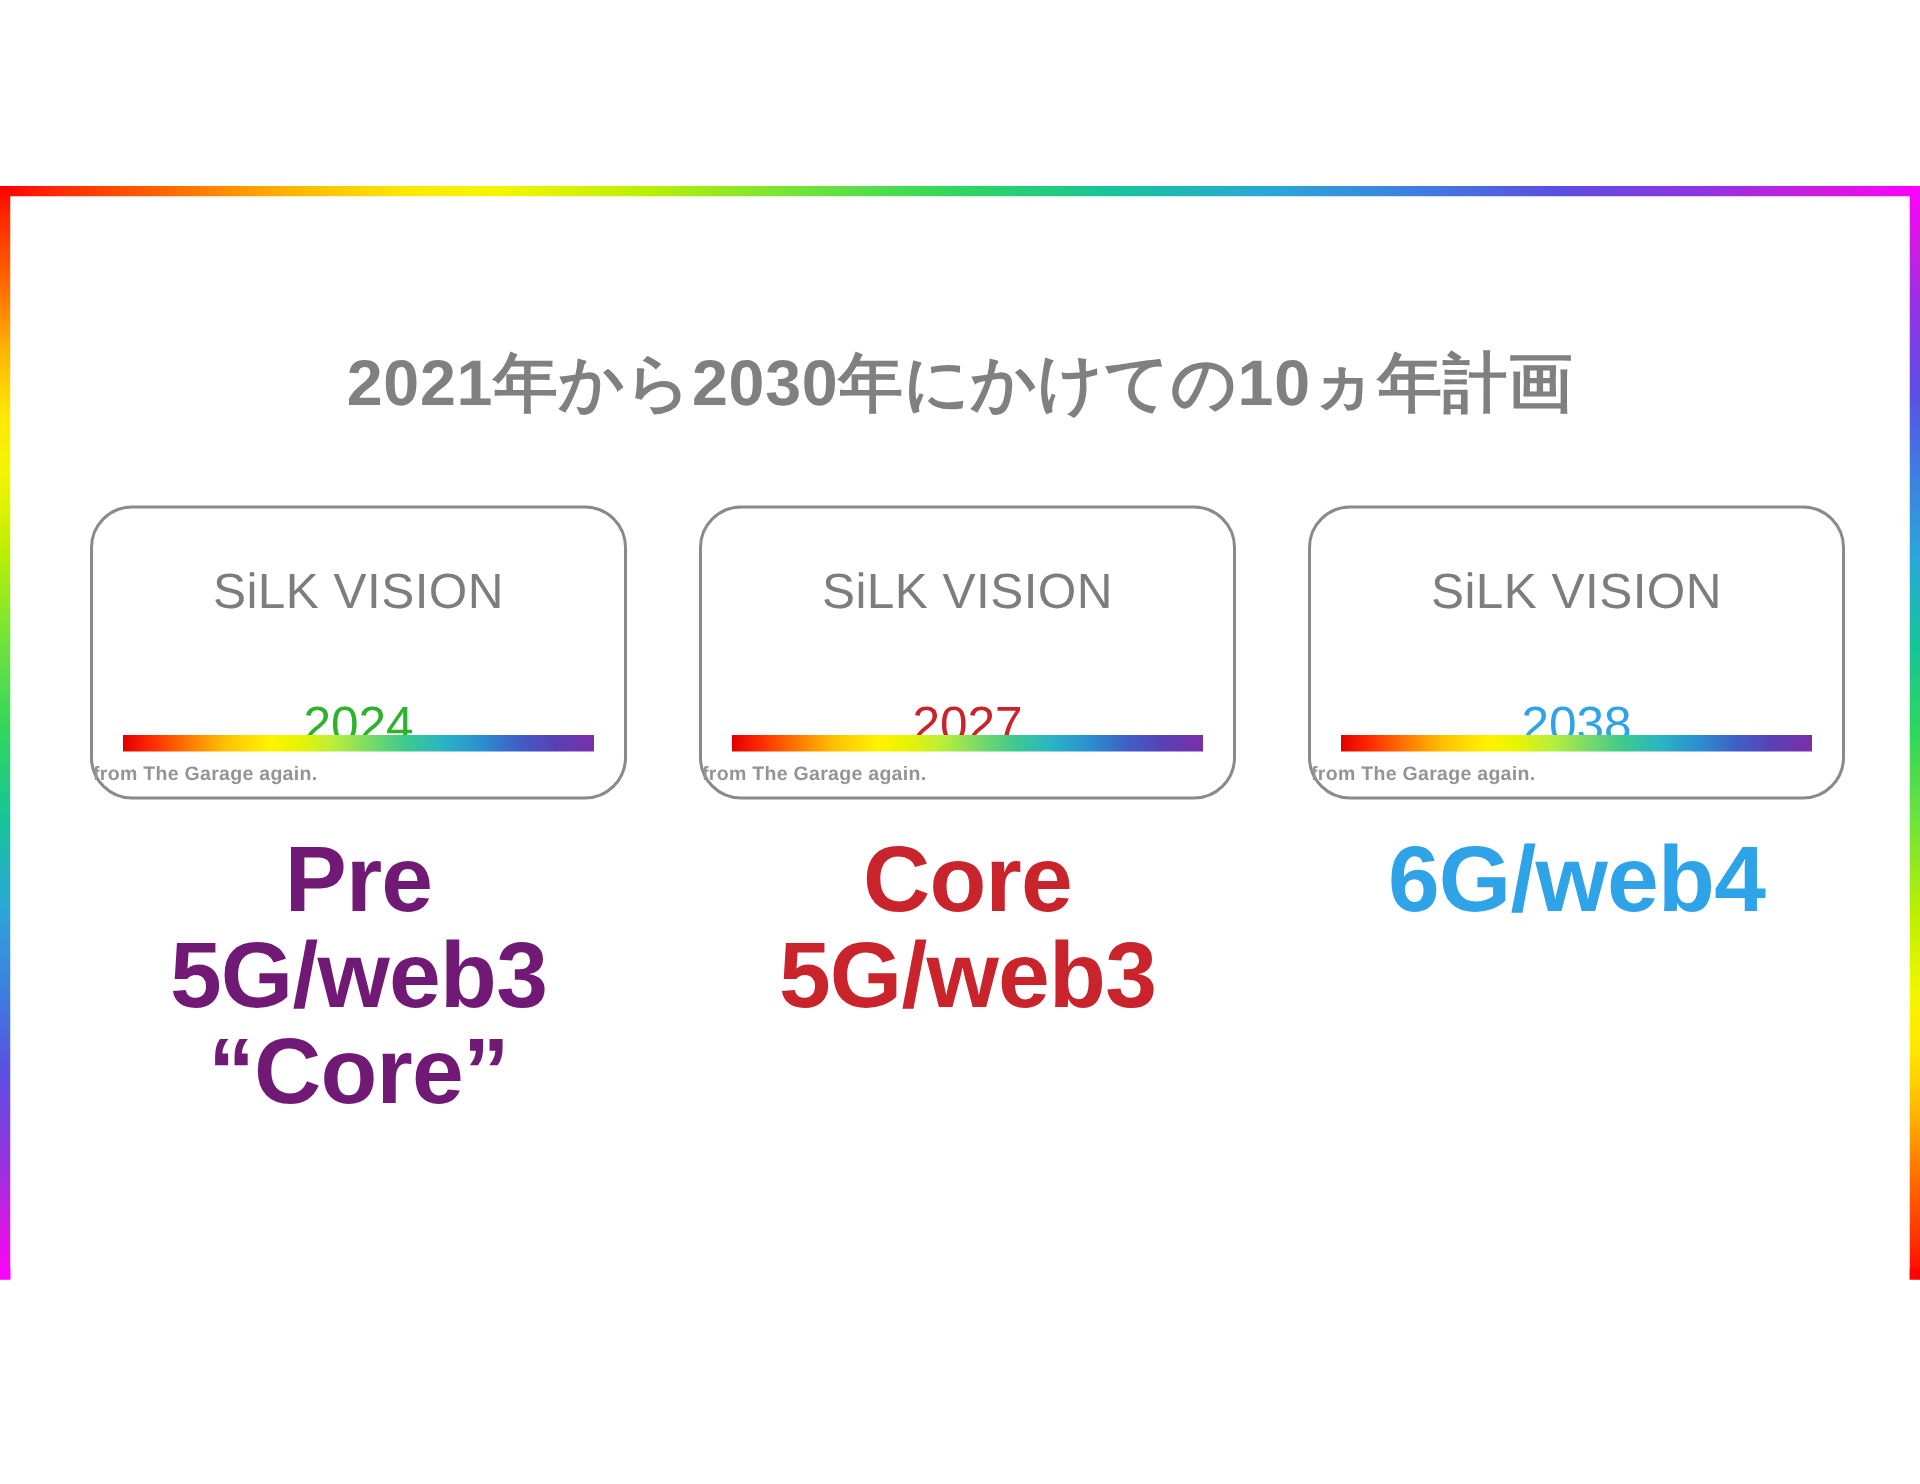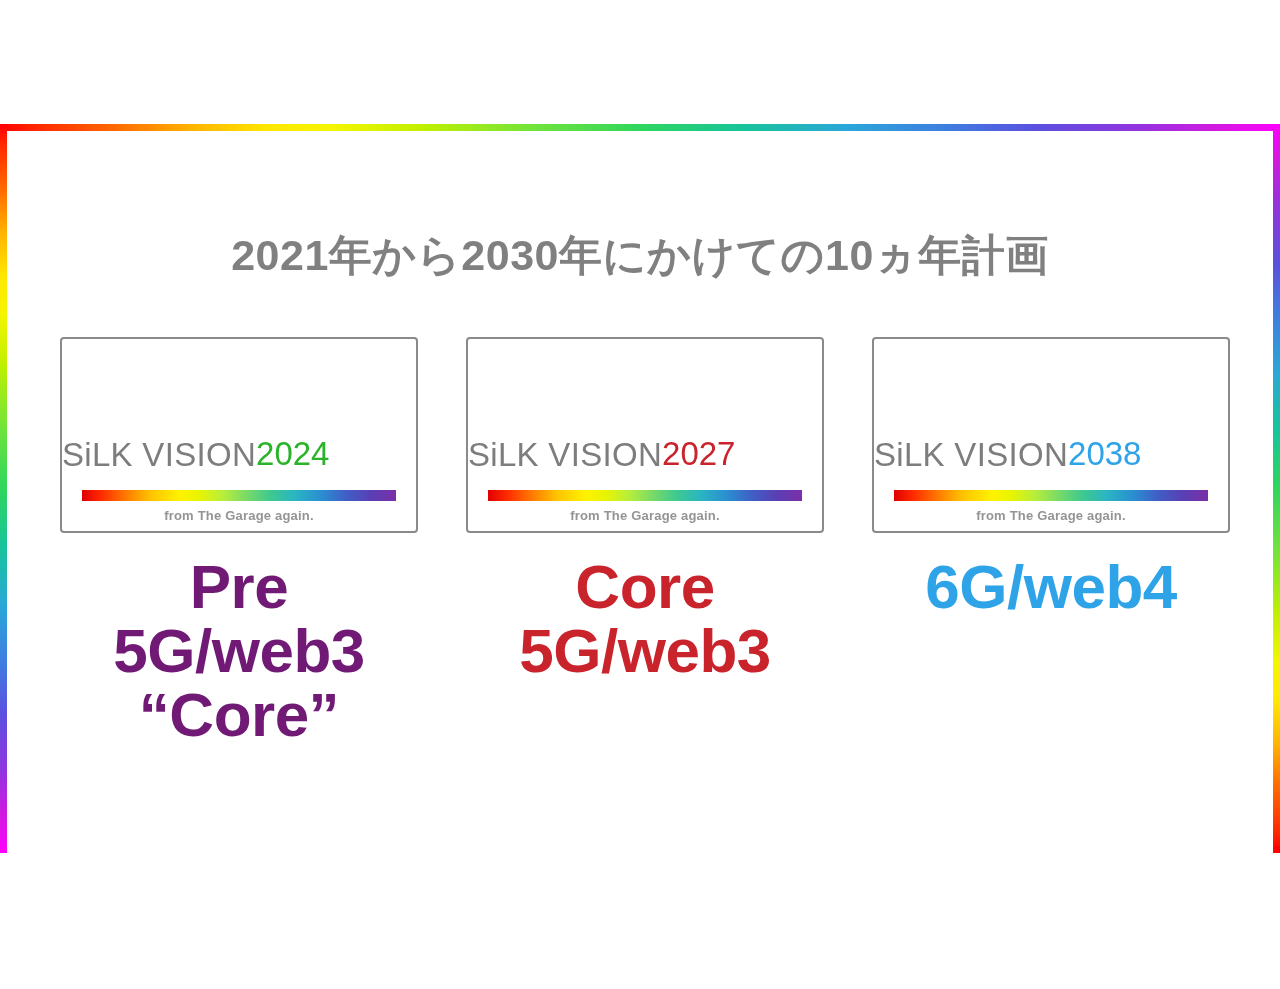--- a/index.html
+++ b/index.html
@@ -95,26 +95,27 @@
     display: flex;
     flex-direction: column;
     align-items: center;
   }
 
   
   .vision-card {
     width: 358px;
     height: 196px;
     border: 2px solid #8a8a8a;
-    border-radius: 4px;
+    border-radius: 28px;
     background: #ffffff;
     position: relative;
     display: flex;
-    flex-direction: row;
+    flex-direction: column;
     align-items: center;
+    gap: 20px;
   }
 
   .card-brand {
     margin-top: 38px;
     font-size: 33px;
     color: #7d7d7d;
     font-weight: normal;
     letter-spacing: 0.3px;
     line-height: 1;
   }
@@ -140,21 +141,20 @@
       #e00000 0%, #ff2a00 6%, #ff7a00 14%, #ffc400 22%,
       #fff200 31%, #eaf400 37%, #b6ee3c 45%, #74d96a 53%,
       #3ec98f 60%, #2ab4c4 68%, #2a8fd0 76%, #3f5fc6 84%,
       #5a3fb4 92%, #7b2fa8 100%);
   }
 
   .card-tagline {
     position: absolute;
     left: 0; right: 0;
     bottom: 8px;
-    text-align: center;
     font-size: 13px;
     font-weight: bold;
     color: #949494;
     letter-spacing: 0.2px;
   }
 
   
   .phase-label {
     margin-top: 22px;
     text-align: center;

